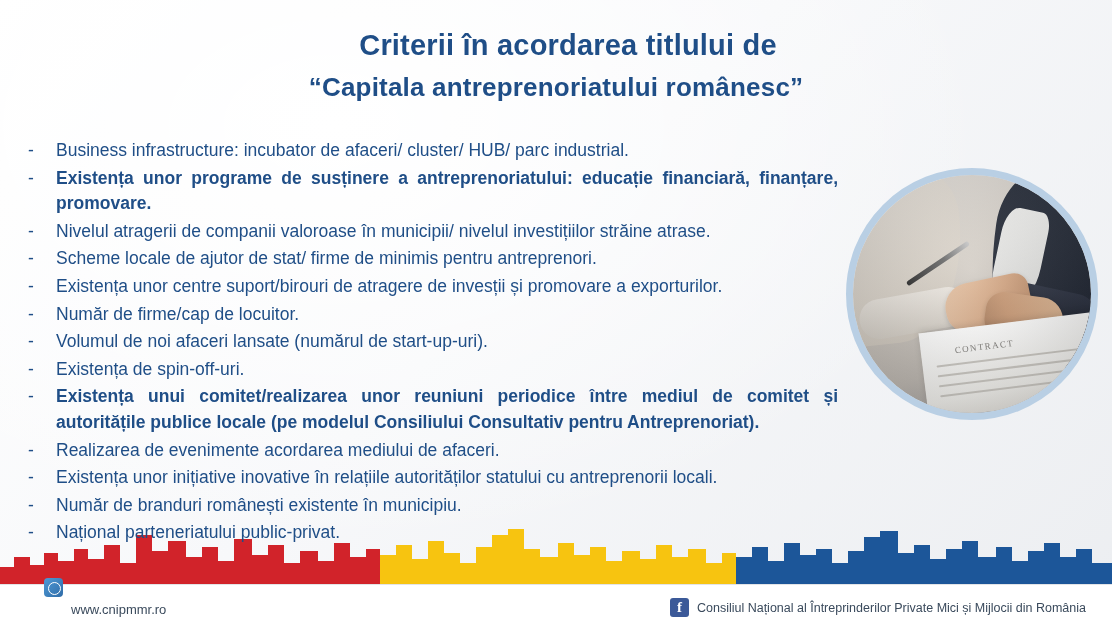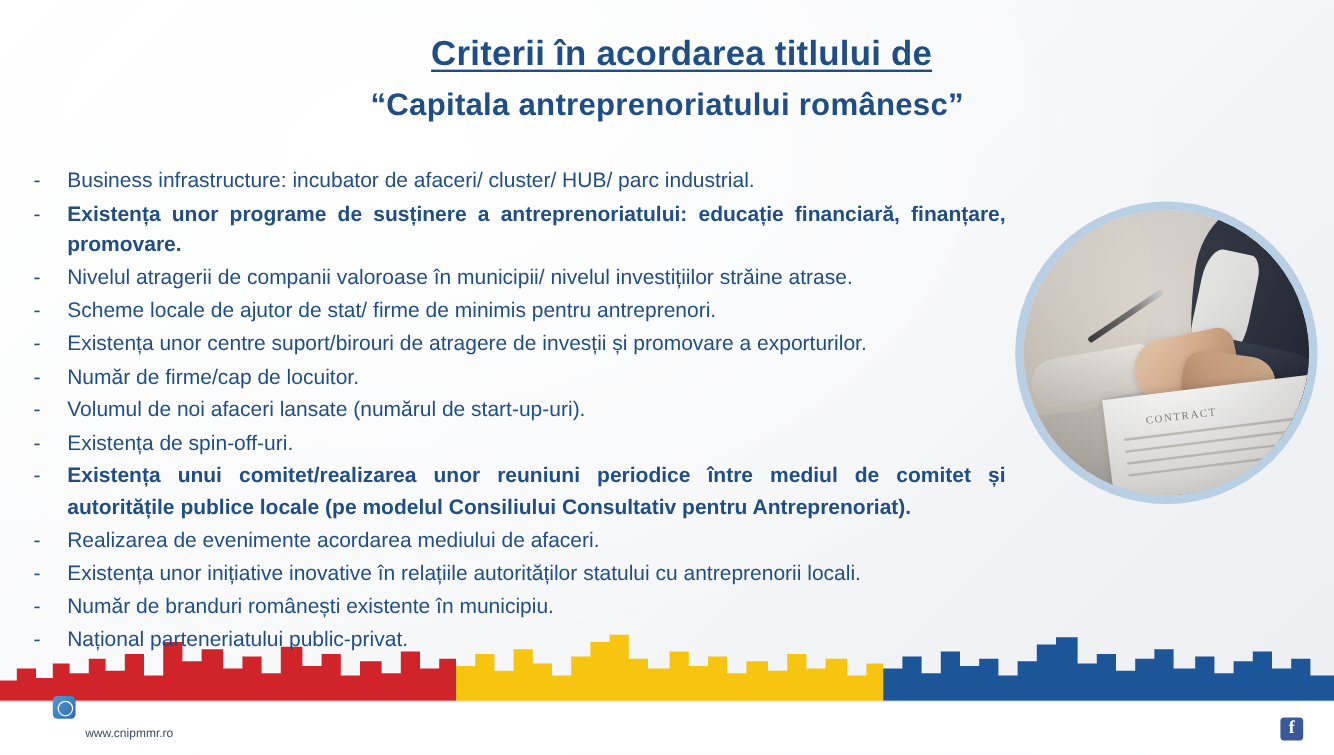--- a/index.html
+++ b/index.html
@@ -35,21 +35,20 @@
     z-index: 5;
   }
   .title-line {
     color: #1f4e87;
     font-weight: bold;
     font-size: 29px;
     line-height: 38px;
     letter-spacing: 0.2px;
   }
   .title-line.line1 {
-    text-decoration: underline;
     text-underline-offset: 4px;
     margin-left: 24px;
   }
   .title-line.line2 {
     font-size: 26px;
     margin-top: 4px;
   }
 
   
   .bullets {
@@ -248,21 +247,21 @@
   .globe-icon::after {
     content: "";
     position: absolute;
     left: 4px; top: 4px;
     width: 11px; height: 11px;
     border-radius: 50%;
     border: 1.4px solid #ffffff;
   }
   .footer-url {
     color: #3a4a5c;
-    font-size: 10px;
+    font-size: 13px;
     margin-top: 44px;
   }
   .footer-right {
     position: absolute;
     right: 26px;
     bottom: 12px;
     display: flex;
     align-items: center;
     gap: 8px;
     z-index: 6;
@@ -388,15 +387,16 @@
     </g>
   </svg>
 
   <div class="footer-bar"></div>
   <div class="footer-left">
     <span class="globe-icon"></span>
     <span class="footer-url">www.cnipmmr.ro</span>
   </div>
   <div class="footer-right">
     <span class="fb-icon">f</span>
+    <span class="footer-org">Consiliul Național al Întreprinderilor Private Mici și Mijlocii din România</span>
   </div>
 
 </div>
 
 </body></html>

